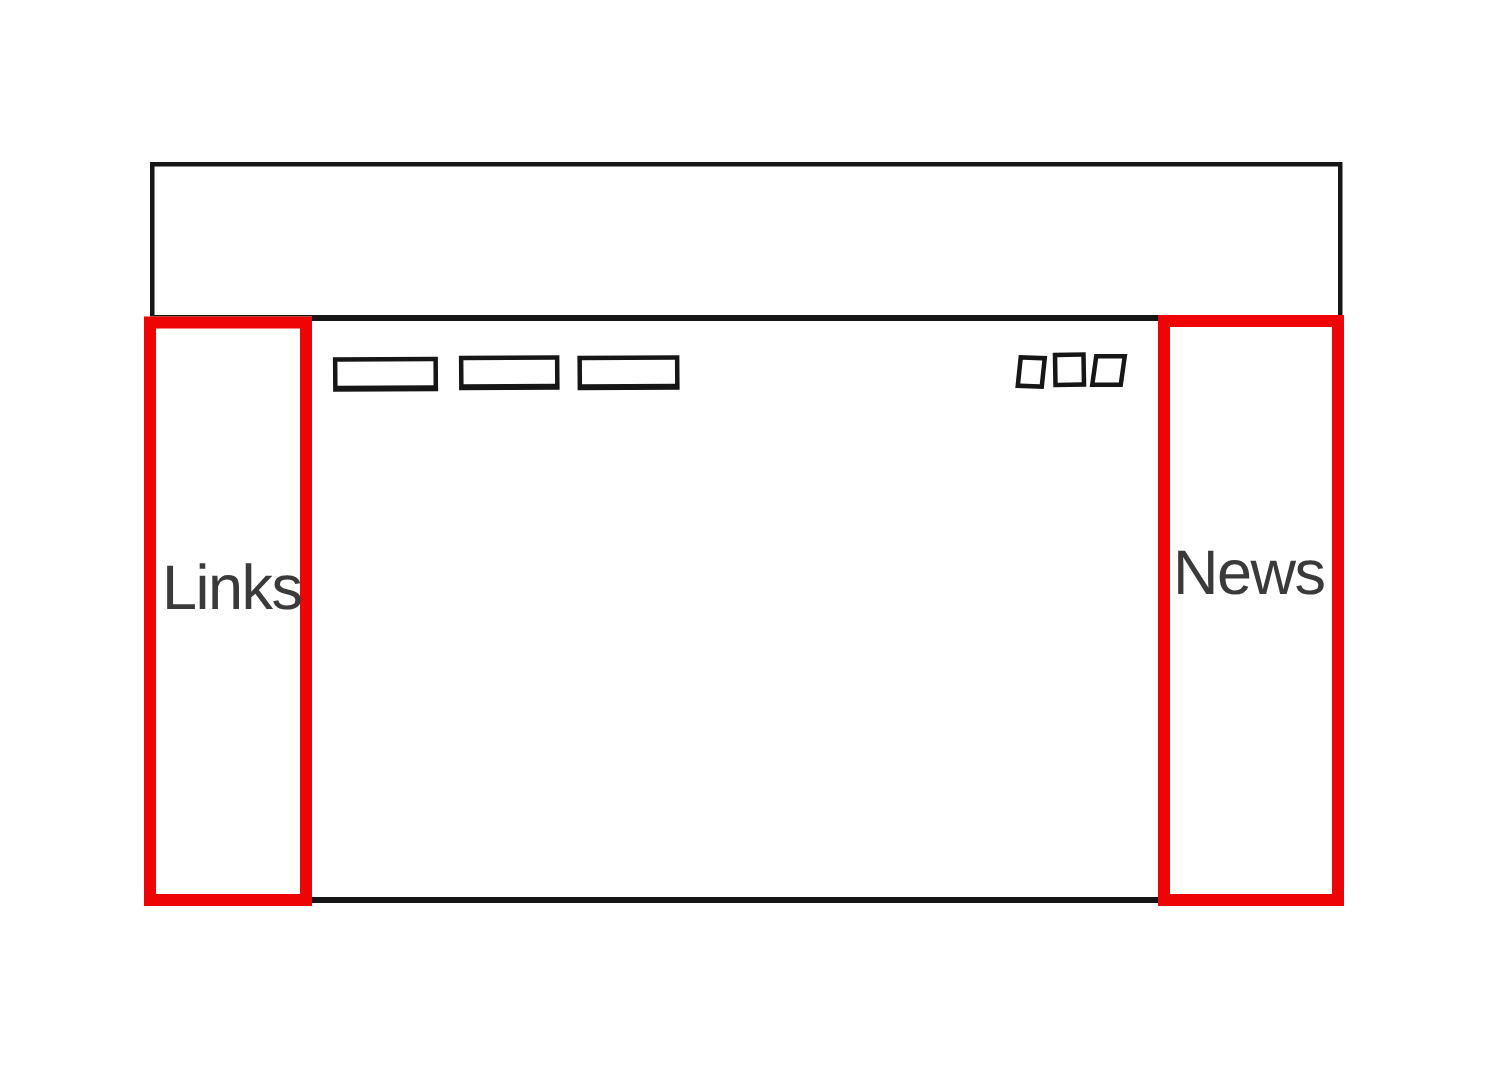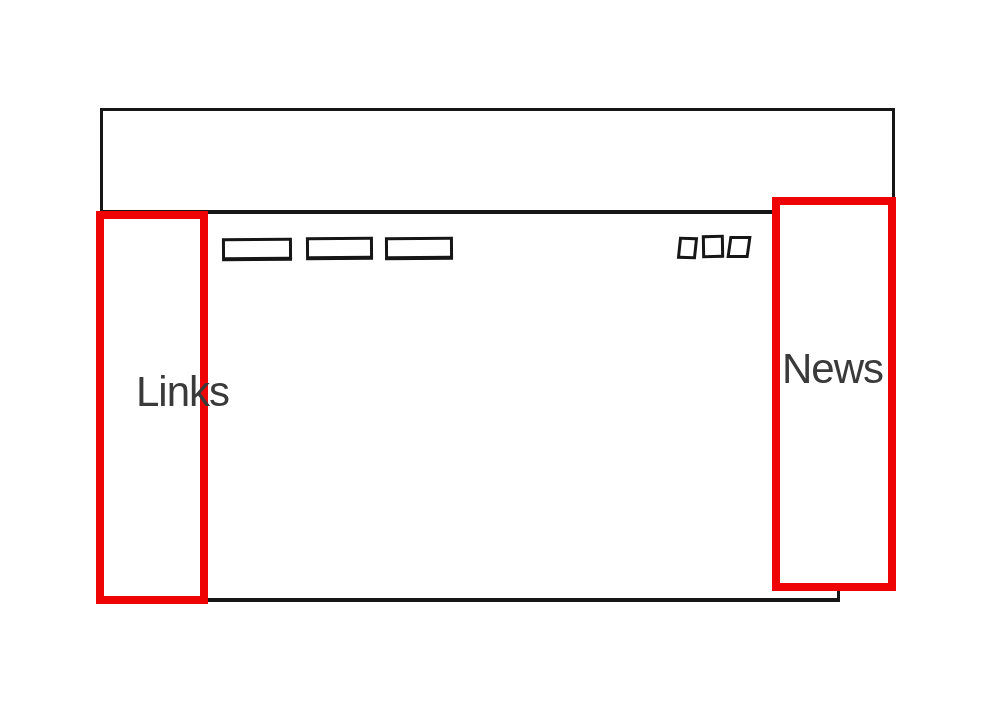--- a/index.html
+++ b/index.html
@@ -55,32 +55,32 @@
     position: absolute;
     border: 8px solid var(--annotation_red, #ee0404);
     background: #ffffff;
     box-sizing: border-box;
   }
   .highlight-box.left {
     left: 96px; top: 211px;
     width: 112px; height: 393px;
   }
   .highlight-box.right {
-    left: 772px; top: 197px;
+    left: 772px; top: 210px;
     width: 124px; height: 394px;
   }
   .sidebar-label {
     position: absolute;
     font-size: 42px;
     line-height: 1;
     color: var(--label_gray, #3a3a3a);
     white-space: nowrap;
     letter-spacing: -1px;
   }
-  .highlight-box.left .sidebar-label { left: 4px; top: 152px; margin-left: 28px; }
+  .highlight-box.left .sidebar-label { left: 4px; top: 152px; }
   .highlight-box.right .sidebar-label { left: 2px; top: 143px; }
 </style>
 </head>
 <body>
 
 <div class="canvas">
 
   <div class="sketch-box header-box"></div>
 
   <div class="sketch-box content-box"></div>

